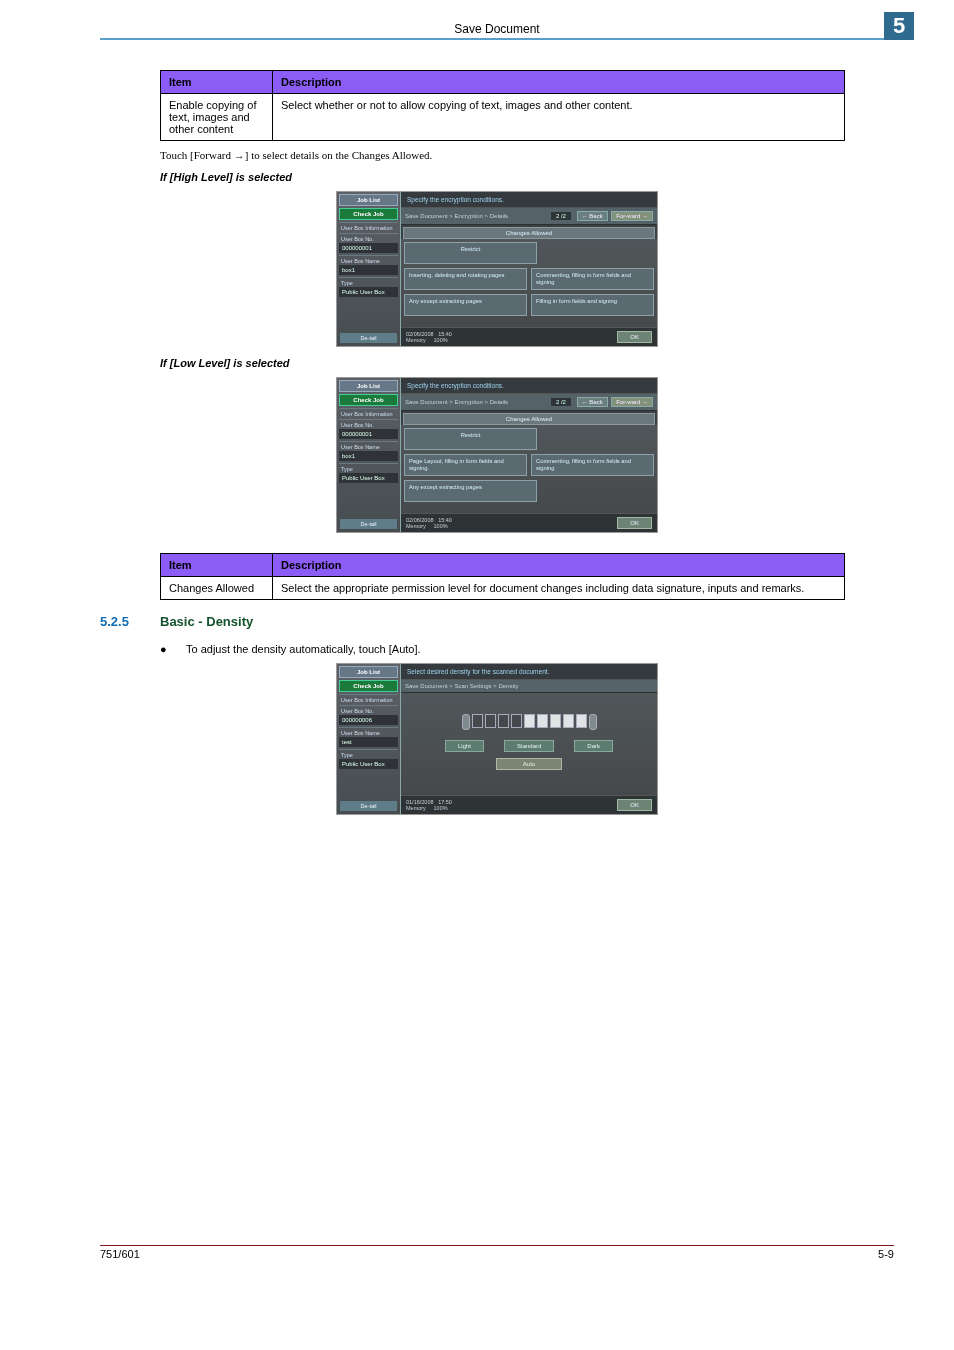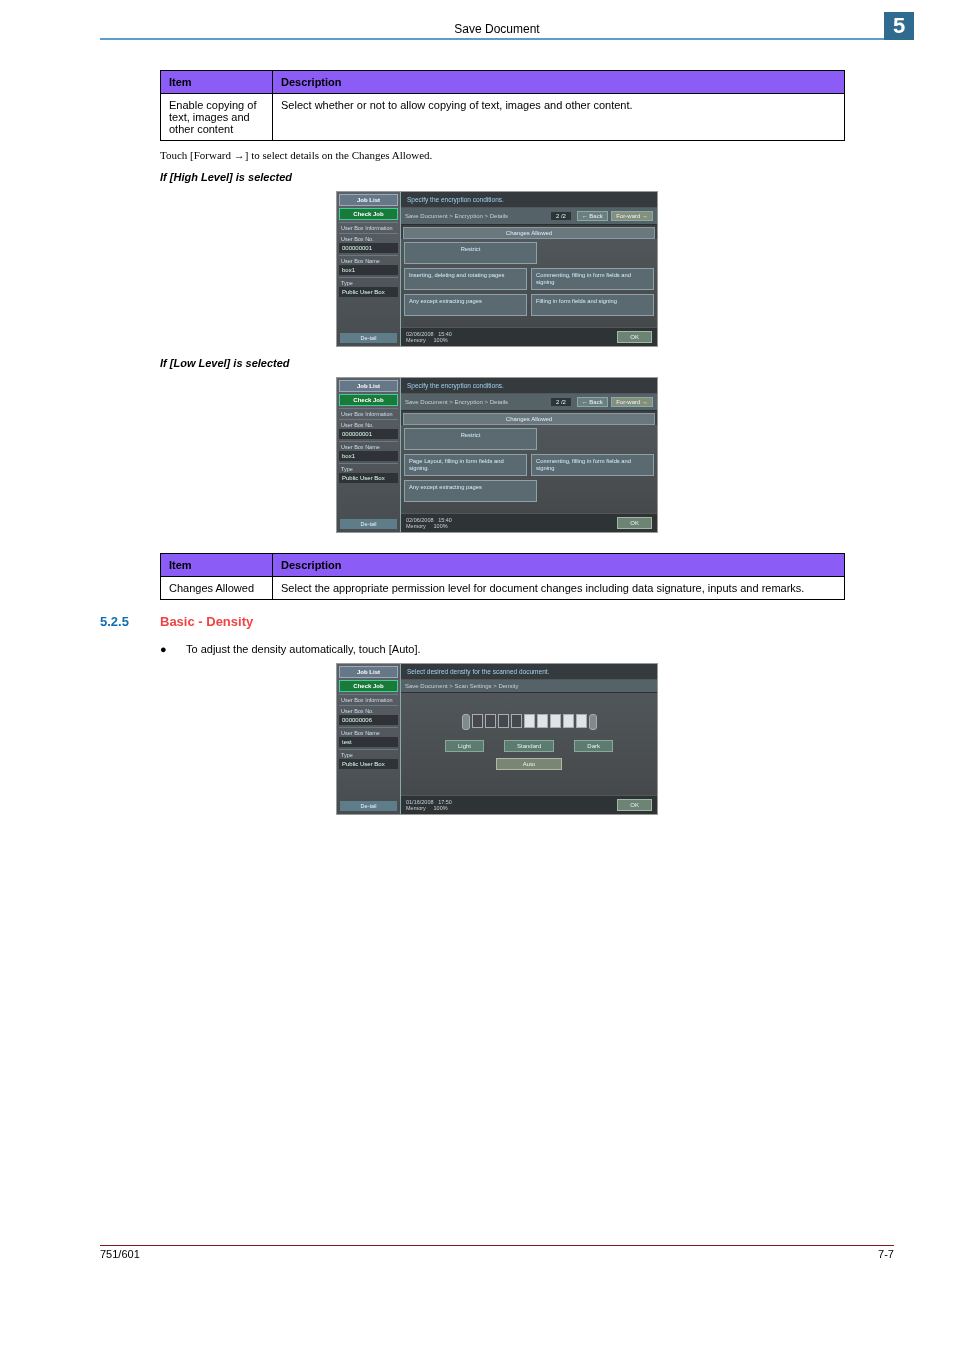--- a/index.html
+++ b/index.html
@@ -86,21 +86,21 @@
     margin: 10px 0 6px 60px;
   }
   .bullet-line {
     font-size: 11px;
     margin: 14px 0 6px 60px;
     display: flex;
   }
   .bullet-line .dot { width: 26px; }
   .section-row { display: flex; margin-top: 14px; }
   .sec-num { color: #0f6db4; font-weight: bold; font-size: 13px; width: 60px; }
-  .sec-title { color: #ef4444; font-weight: bold; font-size: 13px; }
+  .sec-title { color: #14532d; font-weight: bold; font-size: 13px; }
   
   .shot {
     width: 320px;
     margin: 8px auto 6px auto;
     background: #444;
     border: 1px solid #999;
     font-size: 6.5px;
     color: #c8d0d4;
     position: relative;
   }
@@ -424,16 +424,16 @@
           <span>Memory</span>&nbsp;&nbsp;&nbsp;&nbsp;
           <span>100%</span>
         </span>
         <span class="ok">OK</span>
       </div>
     </div>
   </div>
 
   <div class="ftr">
     <span>751/601</span>
-    <span>7-7</span>
+    <span>5-9</span>
   </div>
 
 </div>
 
 </body></html>

